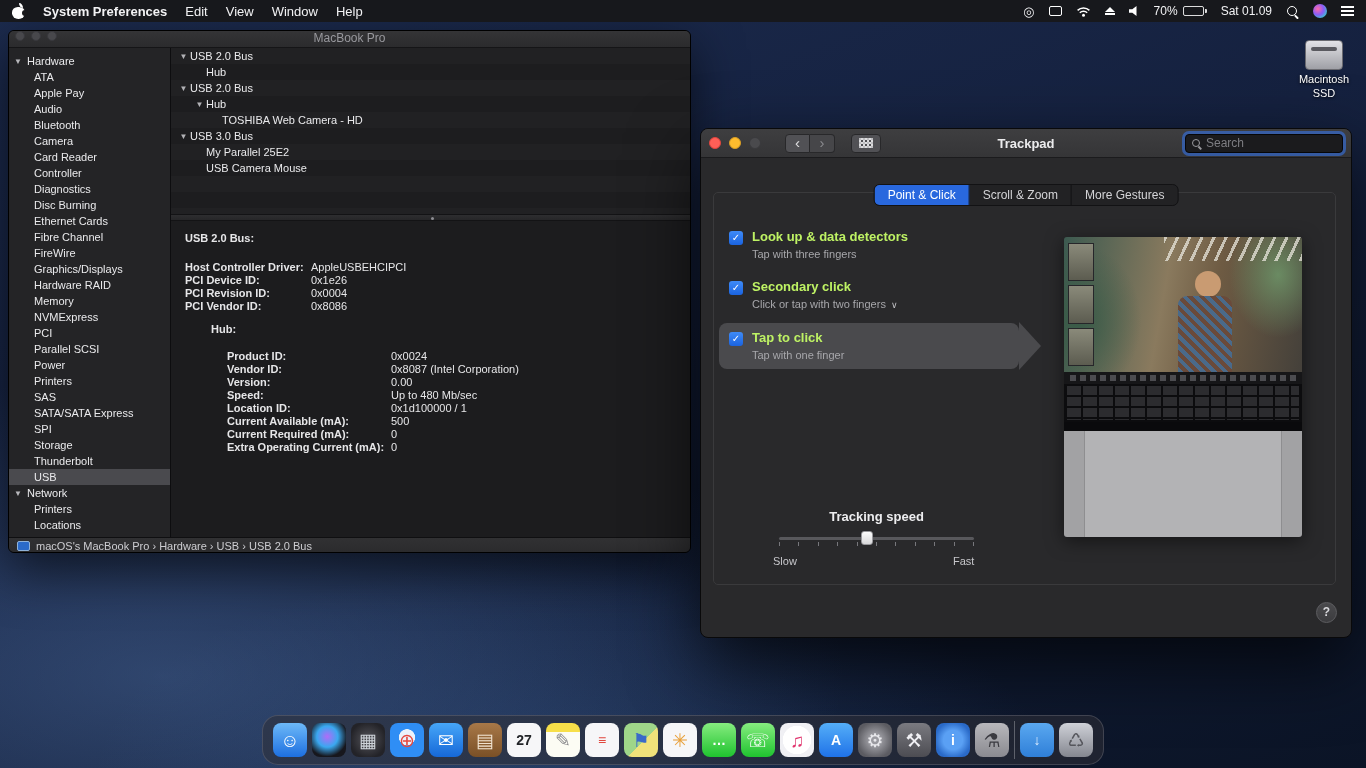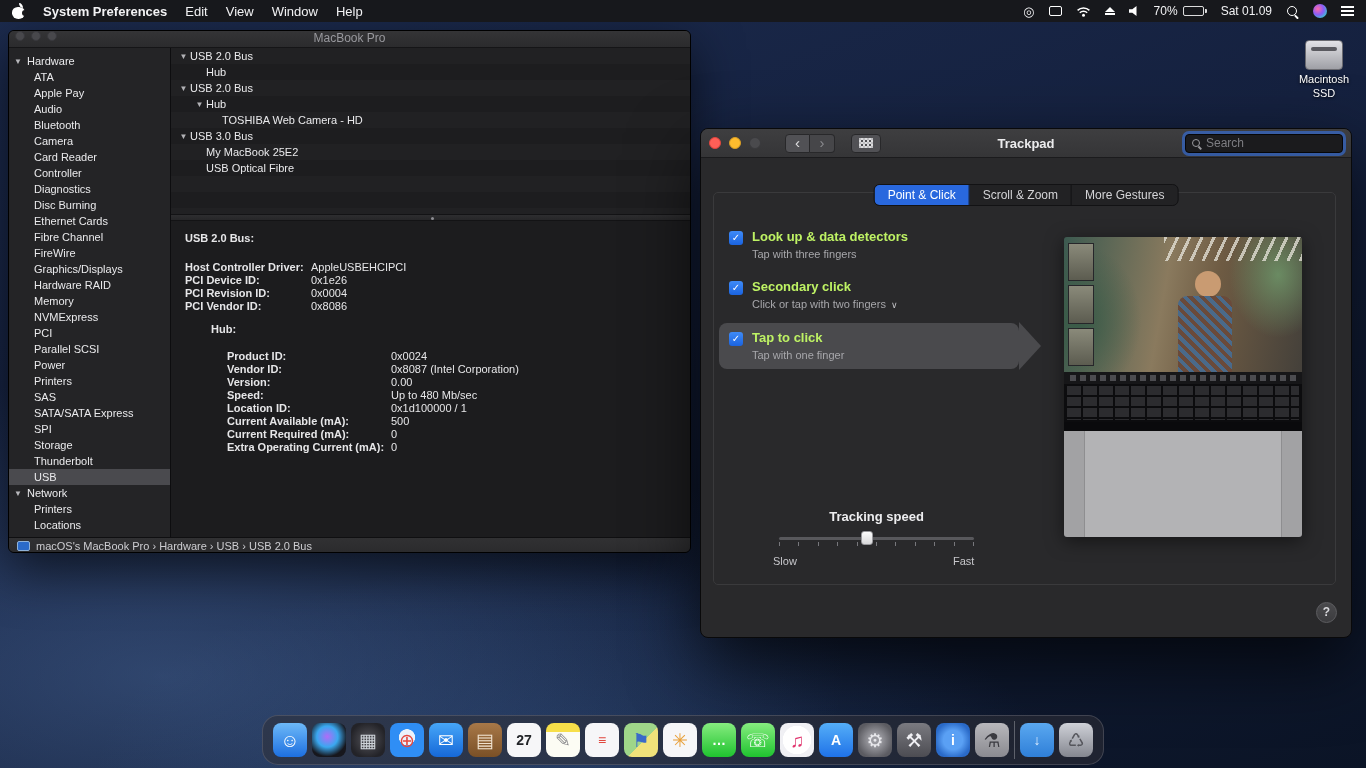--- a/index.html
+++ b/index.html
@@ -337,26 +337,26 @@
             <span>TOSHIBA Web Camera - HD</span>
           </div>
 
           <div class="tree-row">
             <span class="tree-arrow expand" style="margin-left: 0px;">▼</span>
             <span>USB 3.0 Bus</span>
           </div>
 
           <div class="tree-row">
             <span class="tree-arrow" style="margin-left: 16px;">▼</span>
-            <span>My MacBook 25E2</span>
+            <span>My Parallel 25E2</span>
           </div>
 
           <div class="tree-row">
             <span class="tree-arrow" style="margin-left: 16px;">▼</span>
-            <span>USB Optical Fibre</span>
+            <span>USB Camera Mouse</span>
           </div>
         </div>
       <div class="si-split"></div>
       <div class="si-details">
         <div class="si-sec-title">USB 2.0 Bus:</div>
         <div class="bus-rows">
 
             <div class="kv">
               <span class="k">Host Controller Driver:</span>
               <span class="v">AppleUSBEHCIPCI</span>

